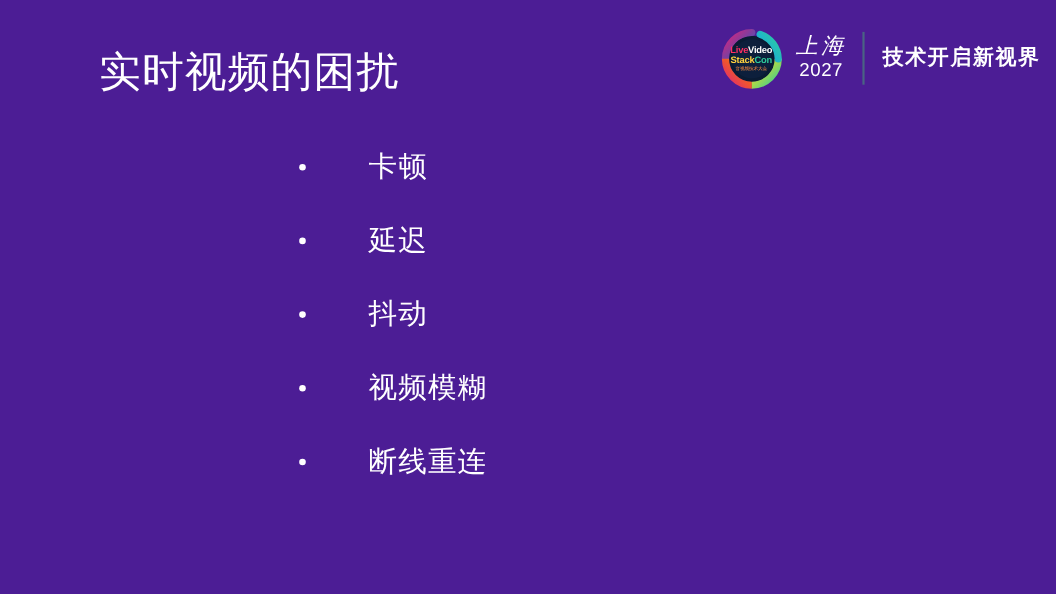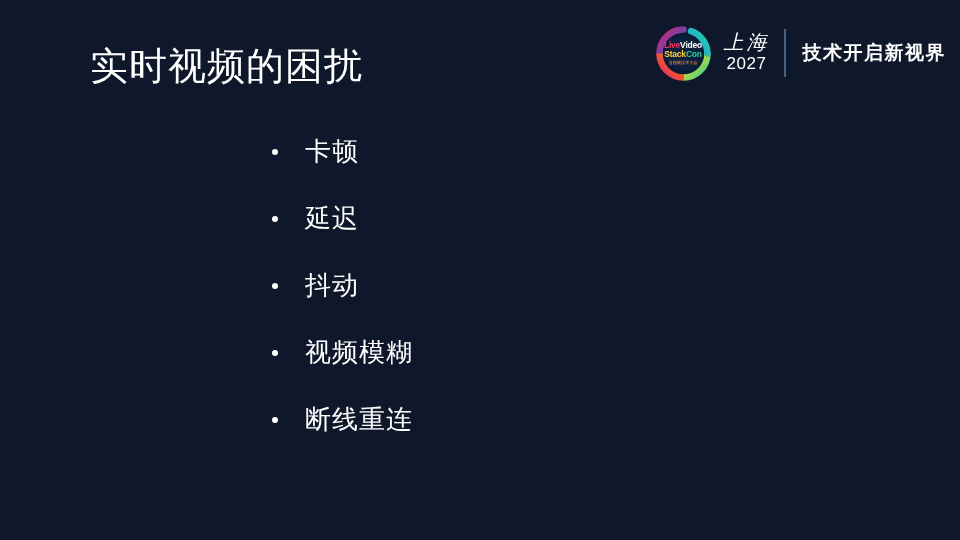--- a/index.html
+++ b/index.html
@@ -5,21 +5,21 @@
 <style>
   html, body {
     margin: 0;
     padding: 0;
     background: #04224c;
   }
   #slide {
     position: relative;
     width: 960px;
     height: 540px;
-    background: #0f172a;
+    background: #4c1d95;
     overflow: hidden;
     font-family: "Liberation Sans", "DejaVu Sans", sans-serif;
   }
 
   
   #slide-title {
     position: absolute;
     left: 90px;
     top: 18px;
     font-size: 38px;
@@ -38,20 +38,21 @@
     width: 420px;
     list-style: none;
     margin: 0;
     padding: 0;
   }
   .bullet-item {
     position: relative;
     height: 67px;
     display: flex;
     align-items: center;
+    gap: 30px;
   }
   .bullet-dot {
     width: 6px;
     height: 6px;
     border-radius: 50%;
     background: #ffffff;
     flex: 0 0 auto;
     margin-right: 0;
   }
   .bullet-text {

